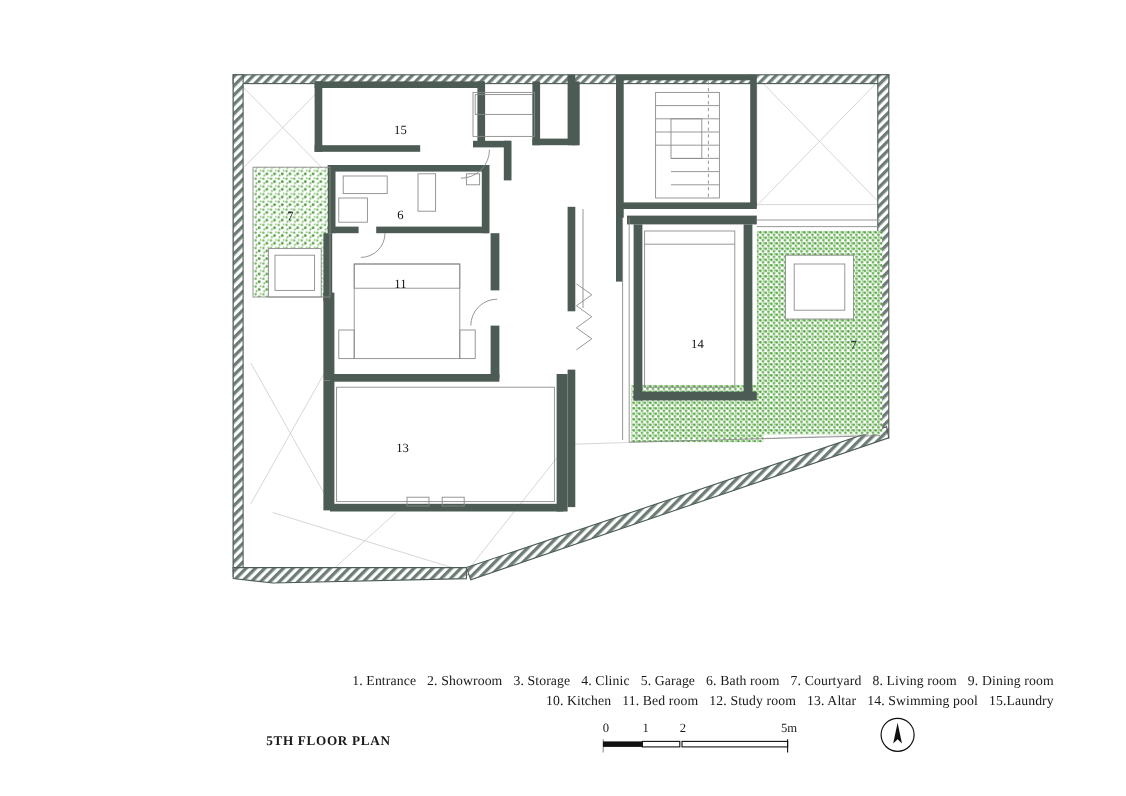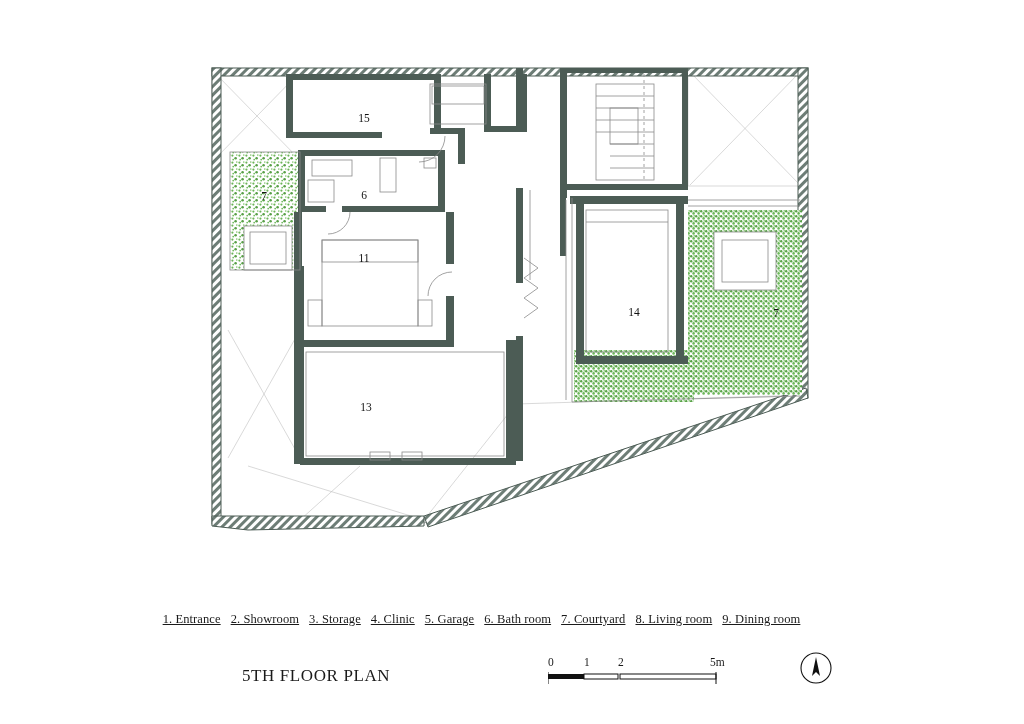--- a/index.html
+++ b/index.html
@@ -5,29 +5,29 @@
   html,body{margin:0;padding:0;}
   body{
     width:1024px;height:724px;background:#ffffff;
     font-family:"Liberation Serif", serif;
     color:#1a1a1a;position:relative;overflow:hidden;
   }
   #plan-wrap{position:absolute;left:0;top:0;width:1024px;height:724px;border-radius:25px;}
   svg.plan{position:absolute;left:0;top:0;width:1024px;height:724px;}
 
   .legend{
-    position:absolute;left:0;top:610px;width:963px;text-align:center;
-    font-size:12.5px;line-height:18px;letter-spacing:0.1px;text-decoration:underline;
+    position:absolute;left:0;top:610px;width:963px;text-align:right;
+    font-size:12.5px;line-height:18px;letter-spacing:0.1px;
   }
   .legend .ln{white-space:nowrap;}
   .legend .itm{margin:0 5px;}
 
   .title{
     position:absolute;left:242px;top:666px;
-    font-size:17px;font-weight:normal;letter-spacing:0.6px;
+    font-size:12px;font-weight:bold;letter-spacing:0.6px;
   }
   .scalebar{position:absolute;left:548px;top:656px;width:190px;height:34px;}
   .scale-nums{
     position:absolute;left:548px;top:656px;width:190px;height:14px;
     font-size:11.5px;
   }
   .scale-nums span{position:absolute;top:0;}
   .compass{position:absolute;left:798px;top:650px;width:36px;height:36px;}
   .room-num{
     font-family:"Liberation Serif", serif;font-size:11.5px;fill:#111;
@@ -200,20 +200,21 @@
         <text x="364" y="199" class="room-num" text-anchor="middle">6</text>
         <text x="364" y="262" class="room-num" text-anchor="middle">11</text>
         <text x="366" y="411" class="room-num" text-anchor="middle">13</text>
         <text x="634" y="316" class="room-num" text-anchor="middle">14</text>
         <text x="776" y="317" class="room-num" text-anchor="middle">7</text>
       </g>
   </svg>
 
   <div class="legend">
     <div class="ln" id="legend-line-1"><span class="itm">1. Entrance</span><span class="itm">2. Showroom</span><span class="itm">3. Storage</span><span class="itm">4. Clinic</span><span class="itm">5. Garage</span><span class="itm">6. Bath room</span><span class="itm">7. Courtyard</span><span class="itm">8. Living room</span><span class="itm">9. Dining room</span></div>
+    <div class="ln" id="legend-line-2"><span class="itm">10. Kitchen</span><span class="itm">11. Bed room</span><span class="itm">12. Study room</span><span class="itm">13. Altar</span><span class="itm">14. Swimming pool</span><span class="itm">15.Laundry</span></div>
   </div>
 
   <div class="title">5TH FLOOR PLAN</div>
 
   <div class="scale-nums">
     <span style="left:0px;">0</span>
     <span style="left:36px;">1</span>
     <span style="left:70px;">2</span>
     <span style="left:162px;text-align:right;">5m</span>
   </div>

